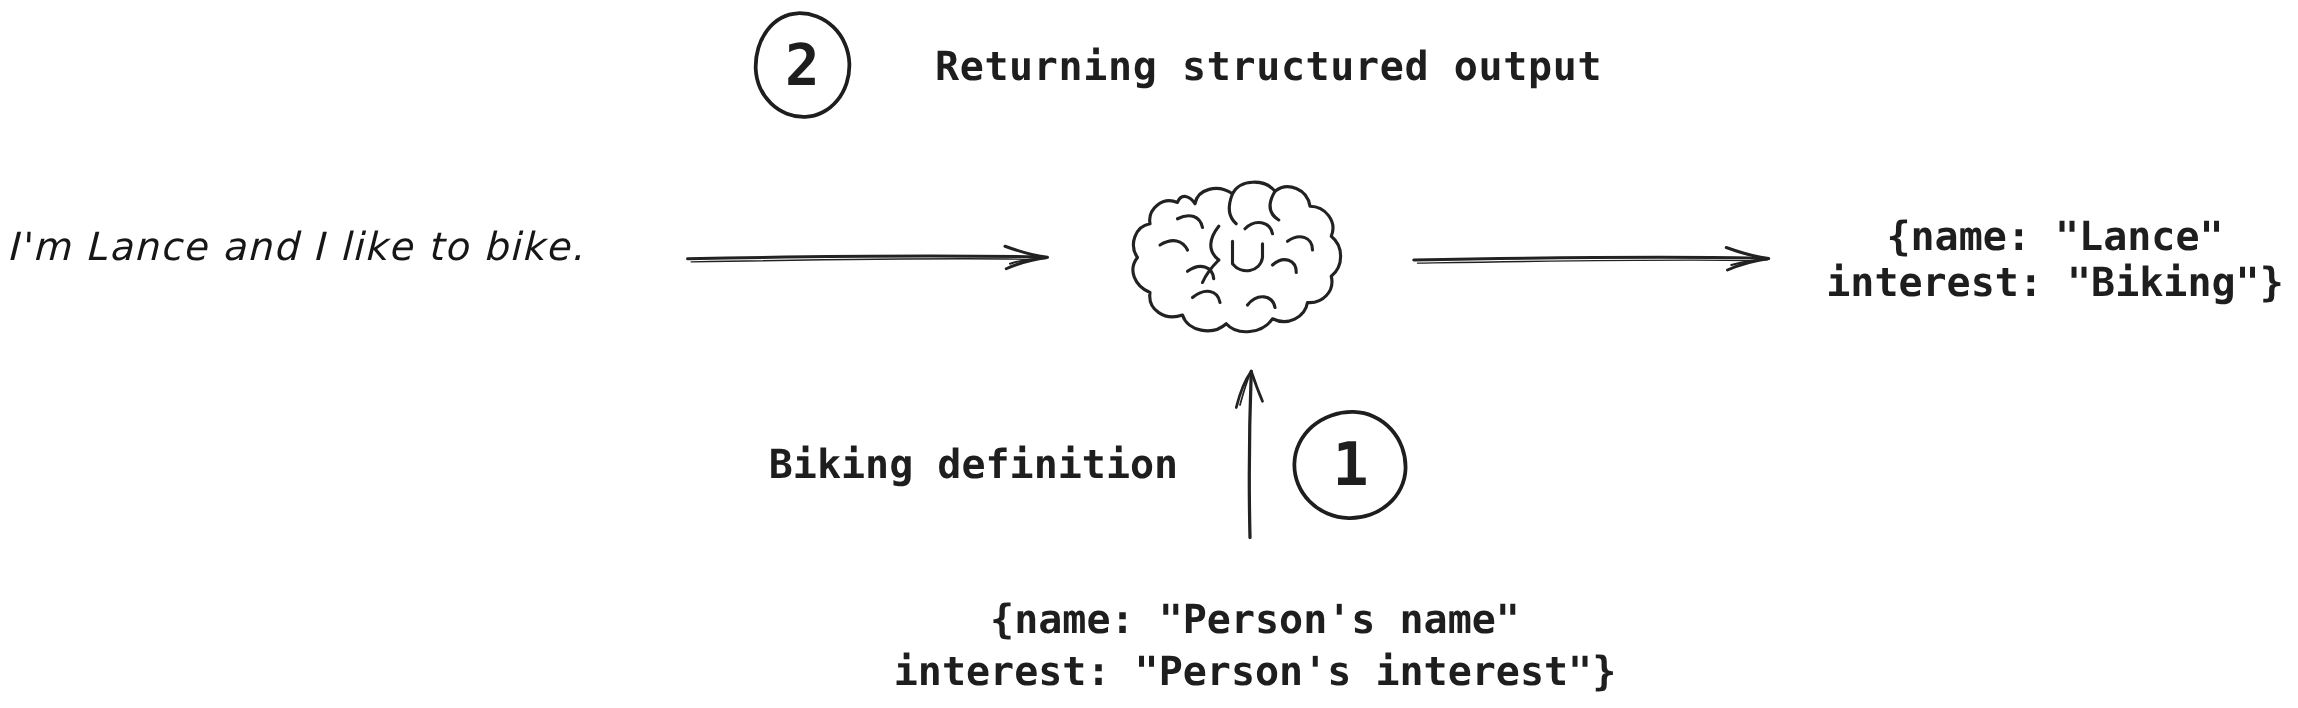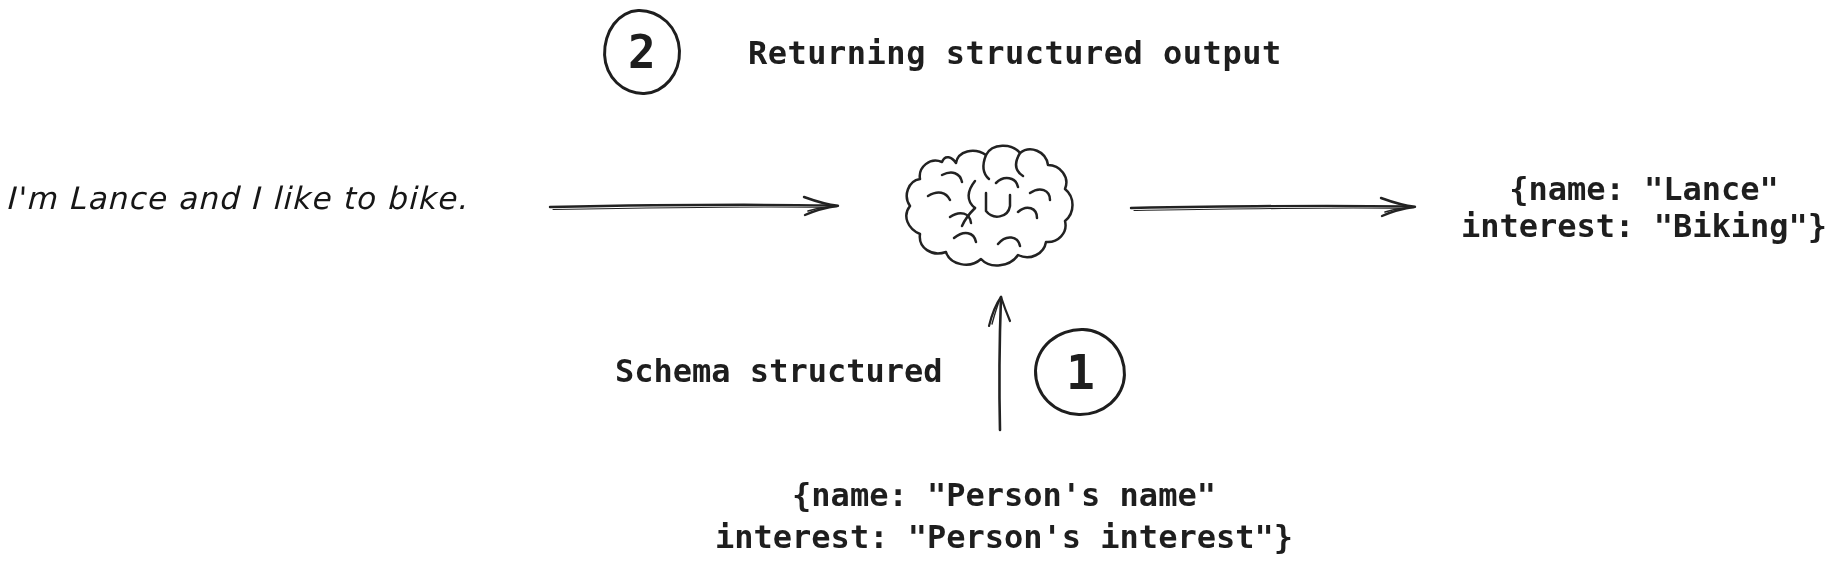--- a/index.html
+++ b/index.html
@@ -118,21 +118,21 @@
     <path class="ink" stroke-width="1.1" d="M8 15.5 C100 14 215 12 276 13.5"></path>
     <path class="ink" stroke-width="2.4" d="M255 3 C266 7 277 10.5 289 11.8 C277 13.5 265 17 256 21"></path>
     <path class="ink" stroke-width="1.6" d="M259 17 C269 14 279 12.5 288 12.5"></path>
   </svg>
 
   <div class="abs mono-bold out-block">
     <div>{name: "Lance"</div>
     <div>interest: "Biking"}</div>
   </div>
 
-  <div class="abs mono-bold schema-label">Schema structured</div>
+  <div class="abs mono-bold schema-label">Biking definition</div>
 
   <svg class="abs" style="left:984px; top:288px;" width="34" height="148" viewBox="0 0 34 148">
     <path class="ink" stroke-width="2.6" d="M16 142 C15 100 15.5 50 17 9"></path>
     <path class="ink" stroke-width="2.2" d="M5 38 C8 26 12 16 17 9"></path>
     <path class="ink" stroke-width="1.4" d="M8 36 C11 25 14 16 16 11"></path>
     <path class="ink" stroke-width="2.2" d="M17 9 C20 18 23 26 26 33"></path>
   </svg>
 
   <div class="abs badge badge-one">
     <span>1</span>

